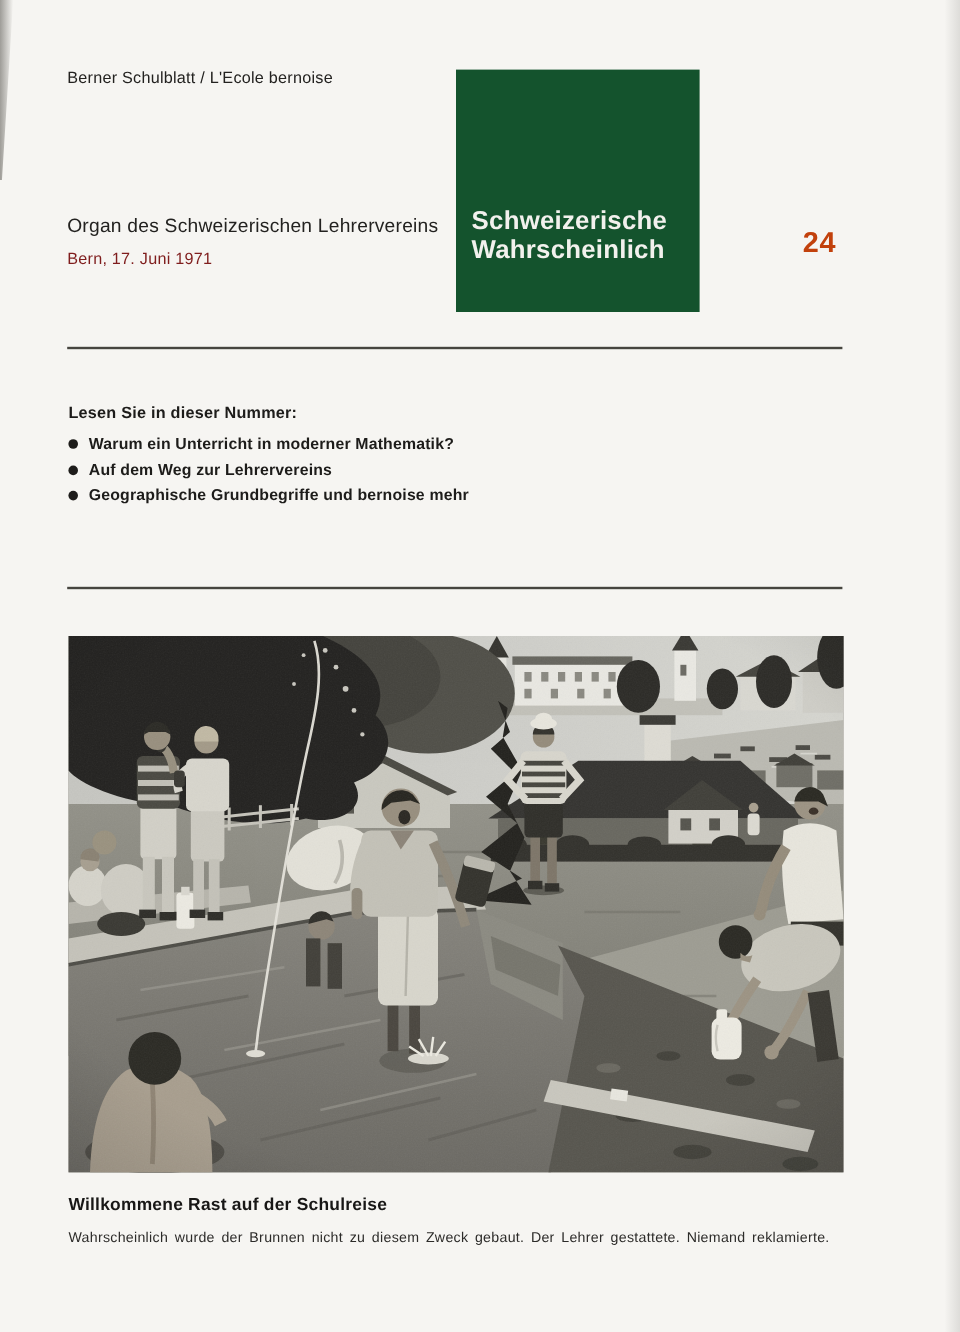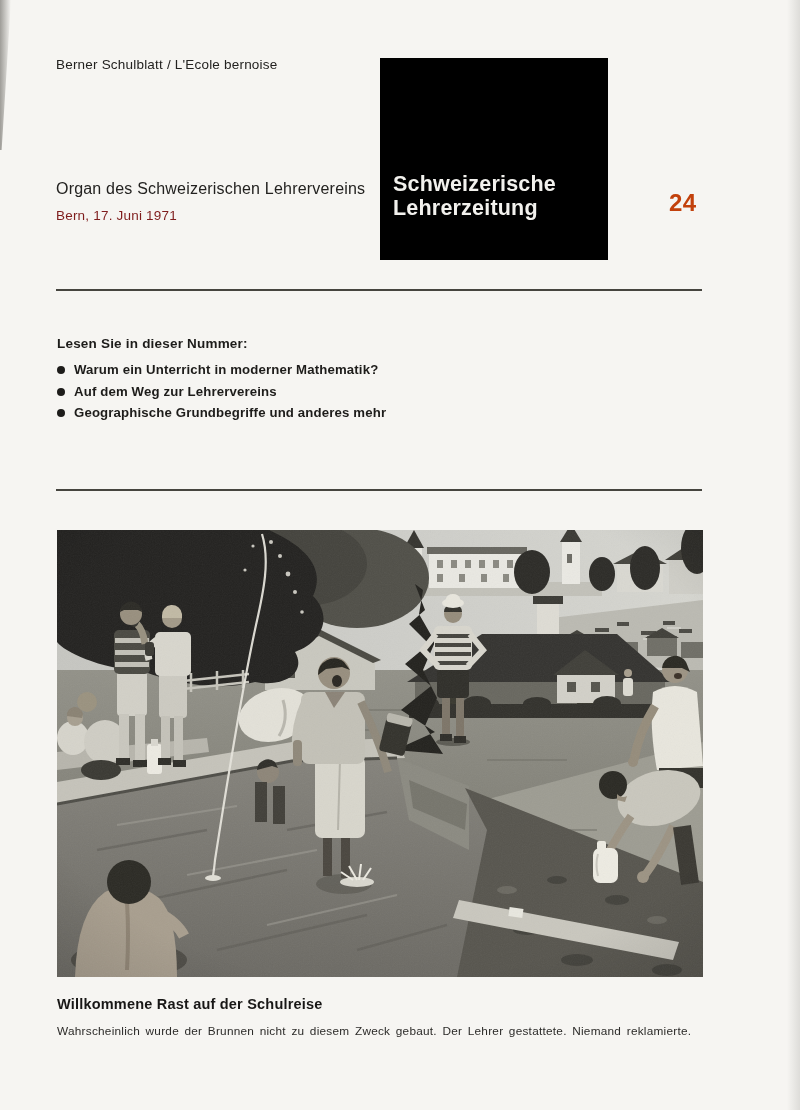--- a/index.html
+++ b/index.html
@@ -9,21 +9,21 @@
     font-family:"Liberation Sans", sans-serif;
     color:#1d1c1a;
   }
   .abs{position:absolute;}
   .masthead{
     left:56px;top:56px;font-size:13.5px;line-height:17px;color:#232220;letter-spacing:.2px;
   }
   .organ-line{left:56px;top:180px;font-size:16px;color:#232220;letter-spacing:.2px;}
   .date-line{left:56px;top:208px;font-size:13.5px;color:#7f1d1d;letter-spacing:.2px;}
   .logo-block{
-    left:380px;top:58px;width:228px;height:202px;background:#000000;
+    left:380px;top:58px;width:203px;height:202px;background:#14532d;
   }
   .logo-title{
     position:absolute;left:13px;top:114px;
     color:#f2f1ed;font-size:21.5px;font-weight:bold;line-height:24px;letter-spacing:.2px;
   }
   .issue-number{
     left:669px;top:189px;font-size:24px;font-weight:bold;color:#c2410c;letter-spacing:.5px;
   }
   .rule{left:56px;width:646px;height:2px;background:#46453f;}
   .rule-top{top:289px;}
@@ -64,42 +64,42 @@
 <body>
 
 <div class="abs masthead">Berner Schulblatt / L'Ecole bernoise</div>
 
 <div class="abs organ-line">Organ des Schweizerischen Lehrervereins</div>
 <div class="abs date-line">Bern, 17. Juni 1971</div>
 
 <div class="abs logo-block">
   <div class="logo-title">
     <div>Schweizerische</div>
-    <div>Lehrerzeitung</div>
+    <div>Wahrscheinlich</div>
   </div>
 </div>
 
 <div class="abs issue-number">24</div>
 
 <div class="abs rule rule-top"></div>
 
 <div class="abs contents-heading">Lesen Sie in dieser Nummer:</div>
 
 <ul class="abs contents-list">
   <li>
       <span class="bullet"></span>
       <span>Warum ein Unterricht in moderner Mathematik?</span>
     </li>
   <li>
       <span class="bullet"></span>
       <span>Auf dem Weg zur Lehrervereins</span>
     </li>
   <li>
       <span class="bullet"></span>
-      <span>Geographische Grundbegriffe und anderes mehr</span>
+      <span>Geographische Grundbegriffe und bernoise mehr</span>
     </li>
 </ul>
 
 <div class="abs rule rule-bottom"></div>
 
 <div class="abs photo-frame" title="Black-and-white photograph: schoolboys playing at a village fountain on a lawn above a lakeside town; one boy stands laughing in the basin under a thin water jet, others crouch at the rim with a white jug">
 <svg width="646" height="447" viewBox="0 0 646 447" xmlns="http://www.w3.org/2000/svg">
   <defs>
     <linearGradient id="skyG" x1="0" y1="0" x2="1" y2="0">
       <stop offset="0" stop-color="#c6c6c1"></stop>

